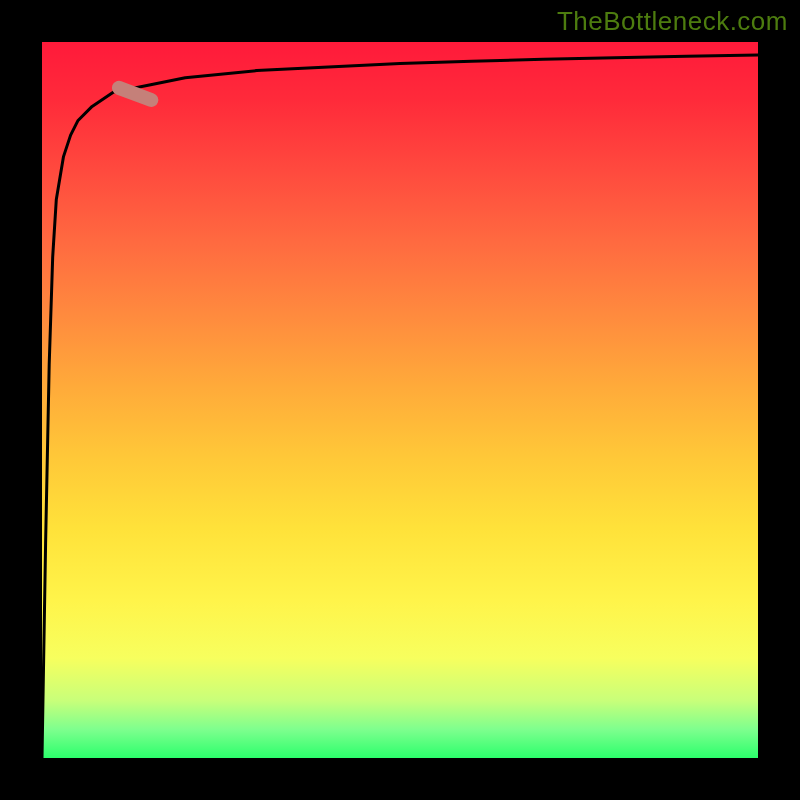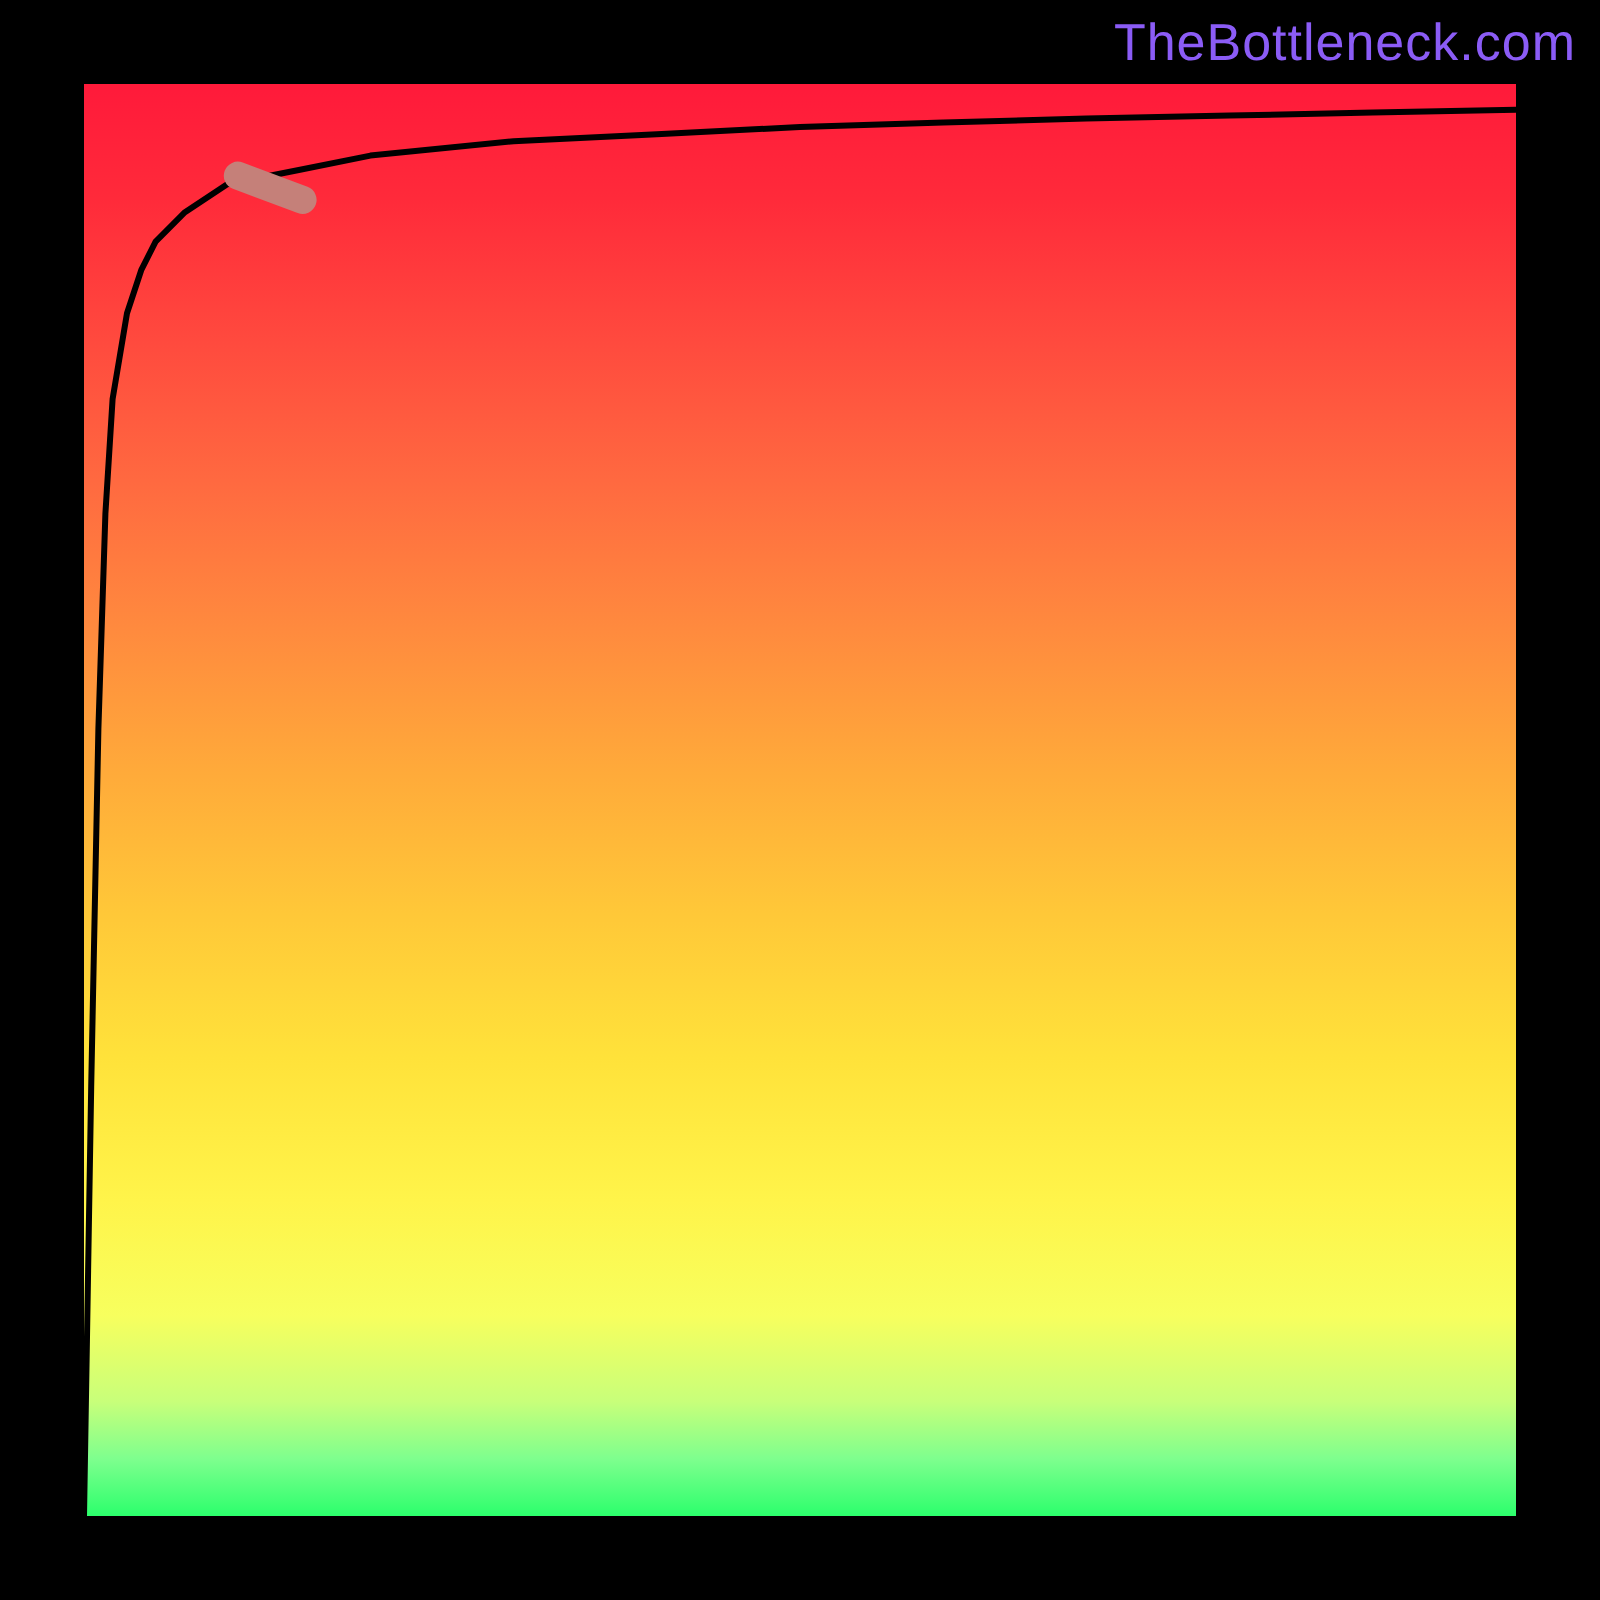--- a/index.html
+++ b/index.html
@@ -2,21 +2,21 @@
 <html><head>
 <meta charset="utf-8">
 <style>
   * { margin: 0; padding: 0; box-sizing: border-box; }
   html, body { width: 800px; height: 800px; background: #000; overflow: hidden; font-family: Arial, Helvetica, sans-serif; }
   .stage { position: relative; width: 800px; height: 800px; background: #000; }
   .attribution {
     position: absolute;
     top: 6px;
     right: 12px;
-    color: #8b5cf6;
+    color: #4d7c0f;
     font-size: 26px;
     letter-spacing: 0.5px;
     user-select: none;
     text-align: center;
   }
   .plot-area {
     position: absolute;
     left: 42px;
     top: 42px;
     width: 716px;

